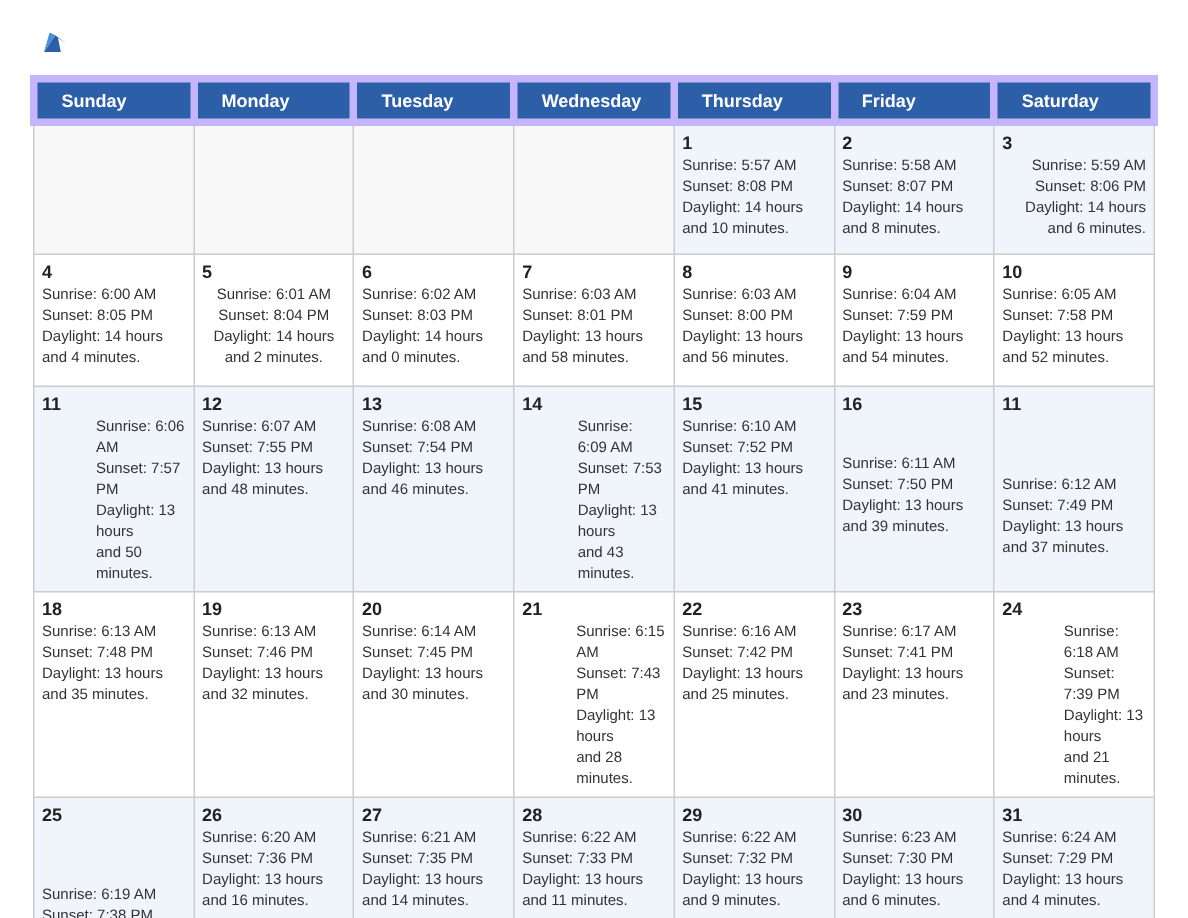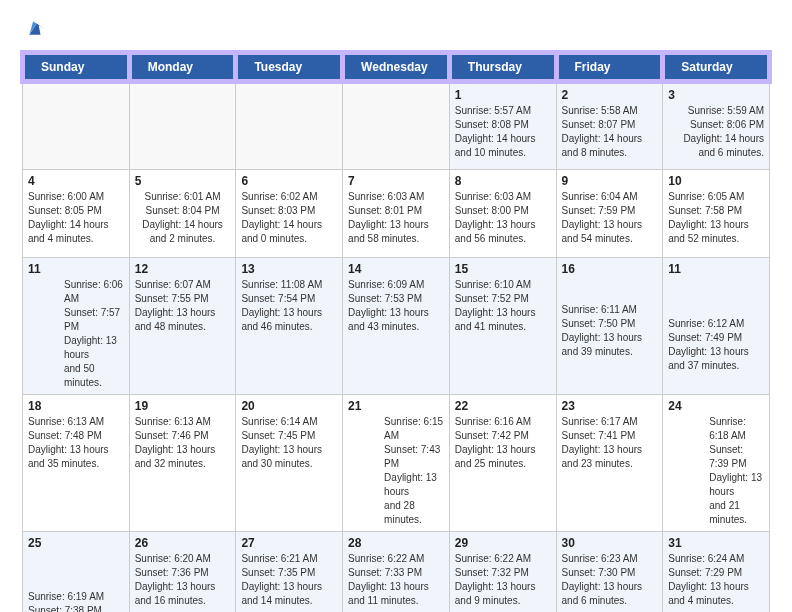--- a/index.html
+++ b/index.html
@@ -205,28 +205,28 @@
         </td>
         <td>
           <span class="day-number">12</span>
           <div class="day-info" style="white-space: pre-line;">Sunrise: 6:07 AM
 Sunset: 7:55 PM
 Daylight: 13 hours
 and 48 minutes.</div>
         </td>
         <td>
           <span class="day-number">13</span>
-          <div class="day-info" style="white-space: pre-line;">Sunrise: 11:08 AM
+          <div class="day-info" style="white-space: pre-line;">Sunrise: 6:08 AM
 Sunset: 7:54 PM
 Daylight: 13 hours
 and 46 minutes.</div>
         </td>
         <td>
           <span class="day-number">14</span>
-          <div class="day-info" style="white-space: pre-line;">Sunrise: 6:09 AM
+          <div class="day-info" style="white-space: pre-line; margin-left: 37px;">Sunrise: 6:09 AM
 Sunset: 7:53 PM
 Daylight: 13 hours
 and 43 minutes.</div>
         </td>
         <td>
           <span class="day-number">15</span>
           <div class="day-info" style="white-space: pre-line;">Sunrise: 6:10 AM
 Sunset: 7:52 PM
 Daylight: 13 hours
 and 41 minutes.</div>

